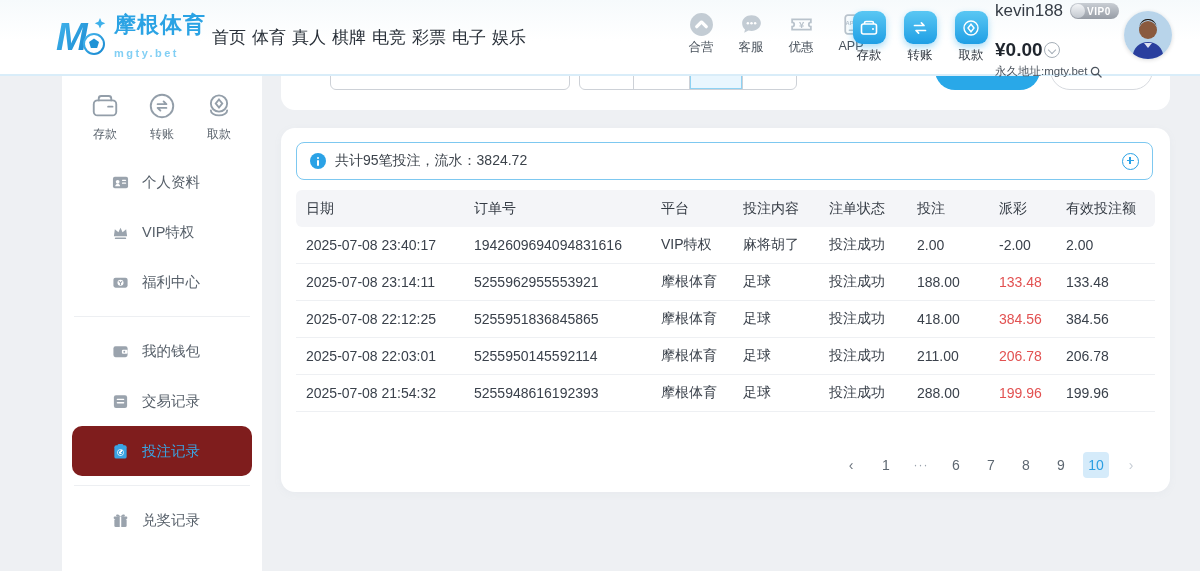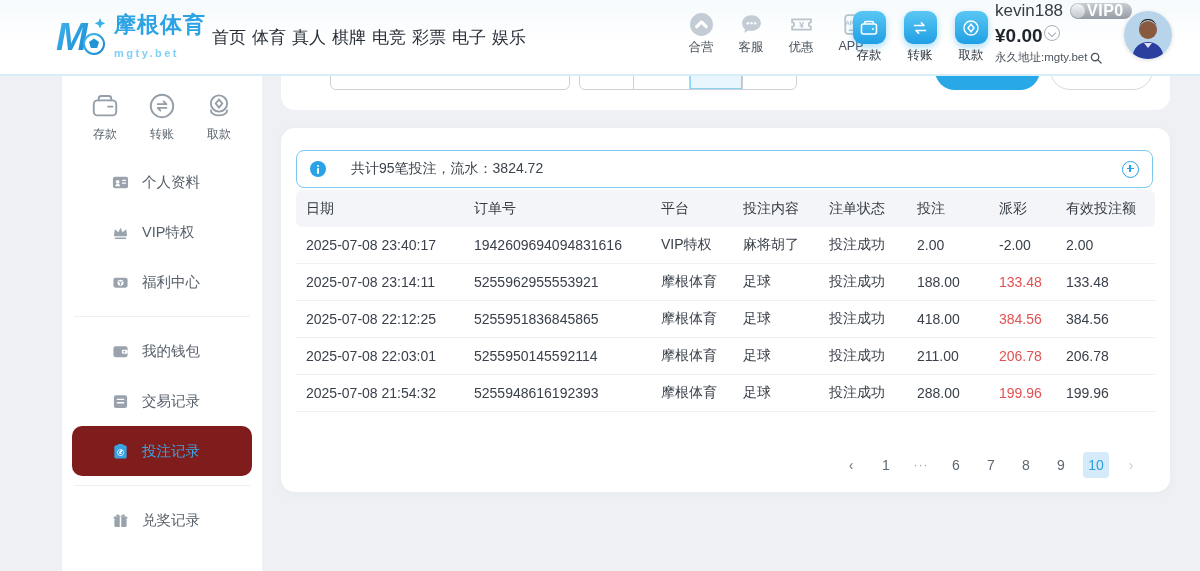--- a/index.html
+++ b/index.html
@@ -20,25 +20,25 @@
   .util-label { font-size:12.5px; color:#49525c; margin-top:2px; white-space:nowrap; }
   .quick { position:absolute; left:849px; top:11px; display:flex; gap:11px; }
   .qa { width:40px; display:flex; flex-direction:column; align-items:center; cursor:pointer; }
   .qa-icon { width:33px; height:33px; border-radius:9px; background:linear-gradient(180deg,#5ac7f3,#1f9fe5);
              box-shadow:0 3px 7px rgba(41,168,232,.4); display:flex; align-items:center; justify-content:center; }
   .qa-label { font-size:12.5px; color:#2c333c; margin-top:3px; }
   .userbox { position:absolute; left:995px; top:1px; }
   .u1 { display:flex; align-items:center; gap:7px; }
   .uname { font-size:17px; font-weight:500; color:#353c45; }
   .vip { height:16px; background:linear-gradient(180deg,#c9ced4,#969ca5); border-radius:9px;
-         padding:0 8px 0 17px; position:relative; color:#fff; font-size:16px; font-weight:700;
+         padding:0 8px 0 17px; position:relative; color:#fff; font-size:10px; font-weight:700;
          display:flex; align-items:center; letter-spacing:.5px; }
   .vip::before { content:""; position:absolute; left:1px; top:1px; width:14px; height:14px; border-radius:50%;
                  background:linear-gradient(180deg,#f3f5f7,#c2c8cf); }
-  .u2 { display:flex; align-items:flex-start; gap:1px; margin-top:4px; }
+  .u2 { display:flex; align-items:center; gap:1px; margin-top:18px; }
   .balance { font-size:19px; font-weight:700; color:#1f252d; }
   .chev { width:16px; height:16px; border:1.5px solid #a6afb8; border-radius:50%; position:relative; cursor:pointer; }
   .chev::after { content:""; position:absolute; left:4px; top:3.5px; width:5px; height:5px;
                  border-right:1.5px solid #a6afb8; border-bottom:1.5px solid #a6afb8; transform:rotate(45deg); }
   .u3 { margin-top:3px; font-size:11.5px; color:#4c545e; display:flex; align-items:center; gap:3px; }
   .avatar { position:absolute; left:1124px; top:11px; width:48px; height:48px; border-radius:50%;
             overflow:hidden; cursor:pointer; box-shadow:0 1px 4px rgba(0,0,0,.15); }
 
   
   .sidebar { position:absolute; left:62px; top:76px; width:200px; height:495px; background:#fff; }
@@ -65,22 +65,22 @@
   .seg.s1{width:53px}.seg.s2{width:56px}.seg.s3{width:53px}.seg.s4{width:54px}
   .seg.seg-active { background:#e9f6fe; box-shadow:inset 0 0 0 1px #8ed2f3; }
   .cut-btn-blue { position:absolute; left:654px; top:-26px; width:105px; height:40px;
                   border-radius:20px; background:#29a8e8; border:none; cursor:pointer; }
   .cut-btn-white { position:absolute; left:769px; top:-26px; width:103px; height:40px;
                    border-radius:20px; background:#fff; border:1px solid #d6d9de; cursor:pointer; }
 
   
   .card { position:absolute; left:281px; top:128px; width:889px; height:364px; background:#fff;
           border-radius:14px; box-shadow:0 2px 8px rgba(140,155,175,.06); }
-  .alert { position:absolute; left:15px; top:22px; width:857px; height:38px; border:1px solid #7dc8f0;
-           border-radius:8px; display:flex; align-items:center; padding:0 13px; background:#fff;gap:16px; }
+  .alert { position:absolute; left:15px; top:14px; width:857px; height:38px; border:1px solid #7dc8f0;
+           border-radius:8px; display:flex; align-items:center; padding:0 13px; background:#fff; }
   .info-i { position:relative; width:16px; height:16px; border-radius:50%; background:#2aa2e6; flex:none; }
   .info-i::before { content:""; position:absolute; top:3.5px; left:7px; width:2px; height:2px; background:#fff; border-radius:50%; }
   .info-i::after  { content:""; position:absolute; top:7px;  left:7px; width:2px; height:6px; background:#fff; border-radius:1px; }
   .alert-text { font-size:14px; color:#3c434b; margin-left:9px; }
   .plus-i { width:17px; height:17px; border:1.5px solid #2aa2e6; border-radius:50%; position:relative;
             margin-left:auto; cursor:pointer; flex:none; }
   .plus-i::before { content:""; position:absolute; left:3.5px; top:6.25px; width:7px; height:1.5px; background:#2aa2e6; }
   .plus-i::after  { content:""; position:absolute; left:6.25px; top:3.5px; width:1.5px; height:7px; background:#2aa2e6; }
 
   .table { position:absolute; left:15px; top:62px; width:859px; }

